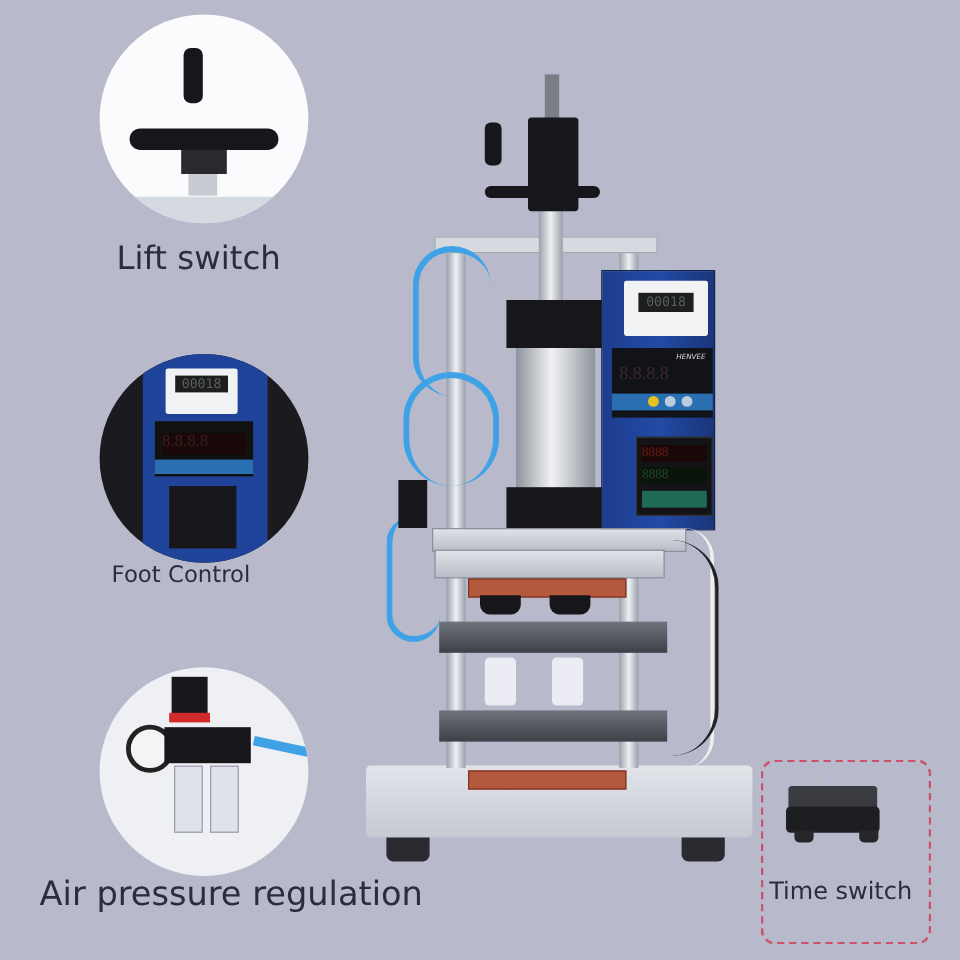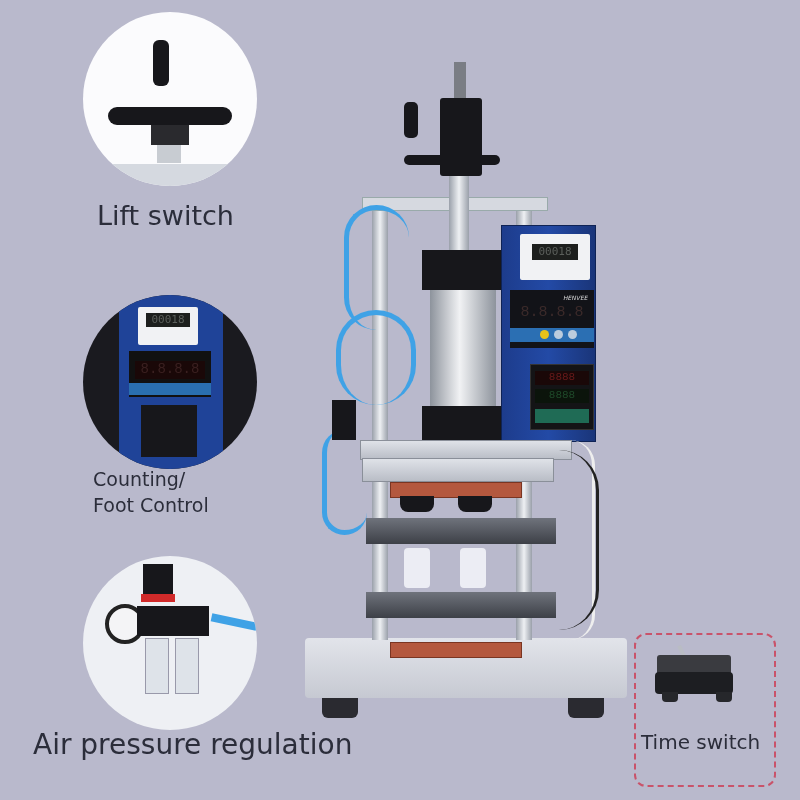--- a/index.html
+++ b/index.html
@@ -19,21 +19,21 @@
   .pillar { background:linear-gradient(90deg,#9aa0aa,#eef0f3,#9aa0aa); }
   .plate { background:linear-gradient(#dfe2e8,#b9bdc6); border:1px solid #8a8f99; }
   .darkplate { background:linear-gradient(#6f737c,#3d4047); }
   .copper { background:#b4583e; border:1px solid #7a3522; }
   .cyl { background:linear-gradient(90deg,#8d939c,#f1f2f4 45%,#8d939c); }
   .black { background:#17171b; }
   .tube { border:5px solid #3fa2e6; border-radius:40px; }
   .ctrl-box { left:501px; top:225px; width:93px; height:215px; background:linear-gradient(90deg,#1d3c8c,#234aa6,#1a3579); border:1px solid #0f2355; }
   .lcd { background:#1d1f1d; color:#5b5f5b; font-family:"DejaVu Sans Mono", monospace; font-size:11px; text-align:center; }
   .white-panel { background:#f1f2f4; border-radius:2px; }
-  .led { background:#1a0808; color:#6a1a1a; font-family:Liberation Mono, monospace; text-align:center; }
+  .led { background:#1a0808; color:#6a1a1a; font-family:Liberation Serif, serif; text-align:left; }
 
   .foot-box { left:634px; top:633px; width:138px; height:150px; border:2px dashed #c9536a; border-radius:12px; }
   .pedal-top { left:657px; top:655px; width:74px; height:20px; background:#3a3b40; border-radius:3px; }
   .pedal-body { left:655px; top:672px; width:78px; height:22px; background:#1d1e22; border-radius:4px; }
   .pedal-foot { top:692px; width:16px; height:10px; background:#26272b; border-radius:0 0 4px 4px; }
 </style>
 </head>
 <body>
 
 <div class="circle c1">
@@ -50,21 +50,20 @@
   <div class="abs white-panel" style="left:55px;top:12px;width:60px;height:38px;">
     <div class="abs lcd" style="left:8px;top:6px;width:44px;height:14px;">00018</div>
   </div>
   <div class="abs" style="left:46px;top:56px;width:82px;height:46px;background:#111;">
     <div class="abs led" style="left:6px;top:10px;width:70px;height:18px;font-size:14px;color:#3a2020;">8.8.8.8</div>
     <div class="abs" style="left:0;top:32px;width:82px;height:12px;background:#2a6fb0;"></div>
   </div>
   <div class="abs black" style="left:58px;top:110px;width:56px;height:52px;"></div>
 </div>
 <div class="label" style="left:93px;top:466px;font-size:19px;line-height:26px;">
-  <div>Counting/</div>
   <div>Foot Control</div>
 </div>
 
 <div class="circle c3">
   <div class="abs black" style="left:60px;top:8px;width:30px;height:32px;"></div>
   <div class="abs" style="left:58px;top:38px;width:34px;height:8px;background:#d12a2a;"></div>
   <div class="abs" style="left:22px;top:48px;width:32px;height:32px;border-radius:50%;background:#f4f4f6;border:4px solid #222;"></div>
   <div class="abs black" style="left:54px;top:50px;width:72px;height:30px;"></div>
   <div class="abs" style="left:62px;top:82px;width:22px;height:54px;background:rgba(220,225,232,.9);border:1px solid #99a;"></div>
   <div class="abs" style="left:92px;top:82px;width:22px;height:54px;background:rgba(220,225,232,.9);border:1px solid #99a;"></div>

